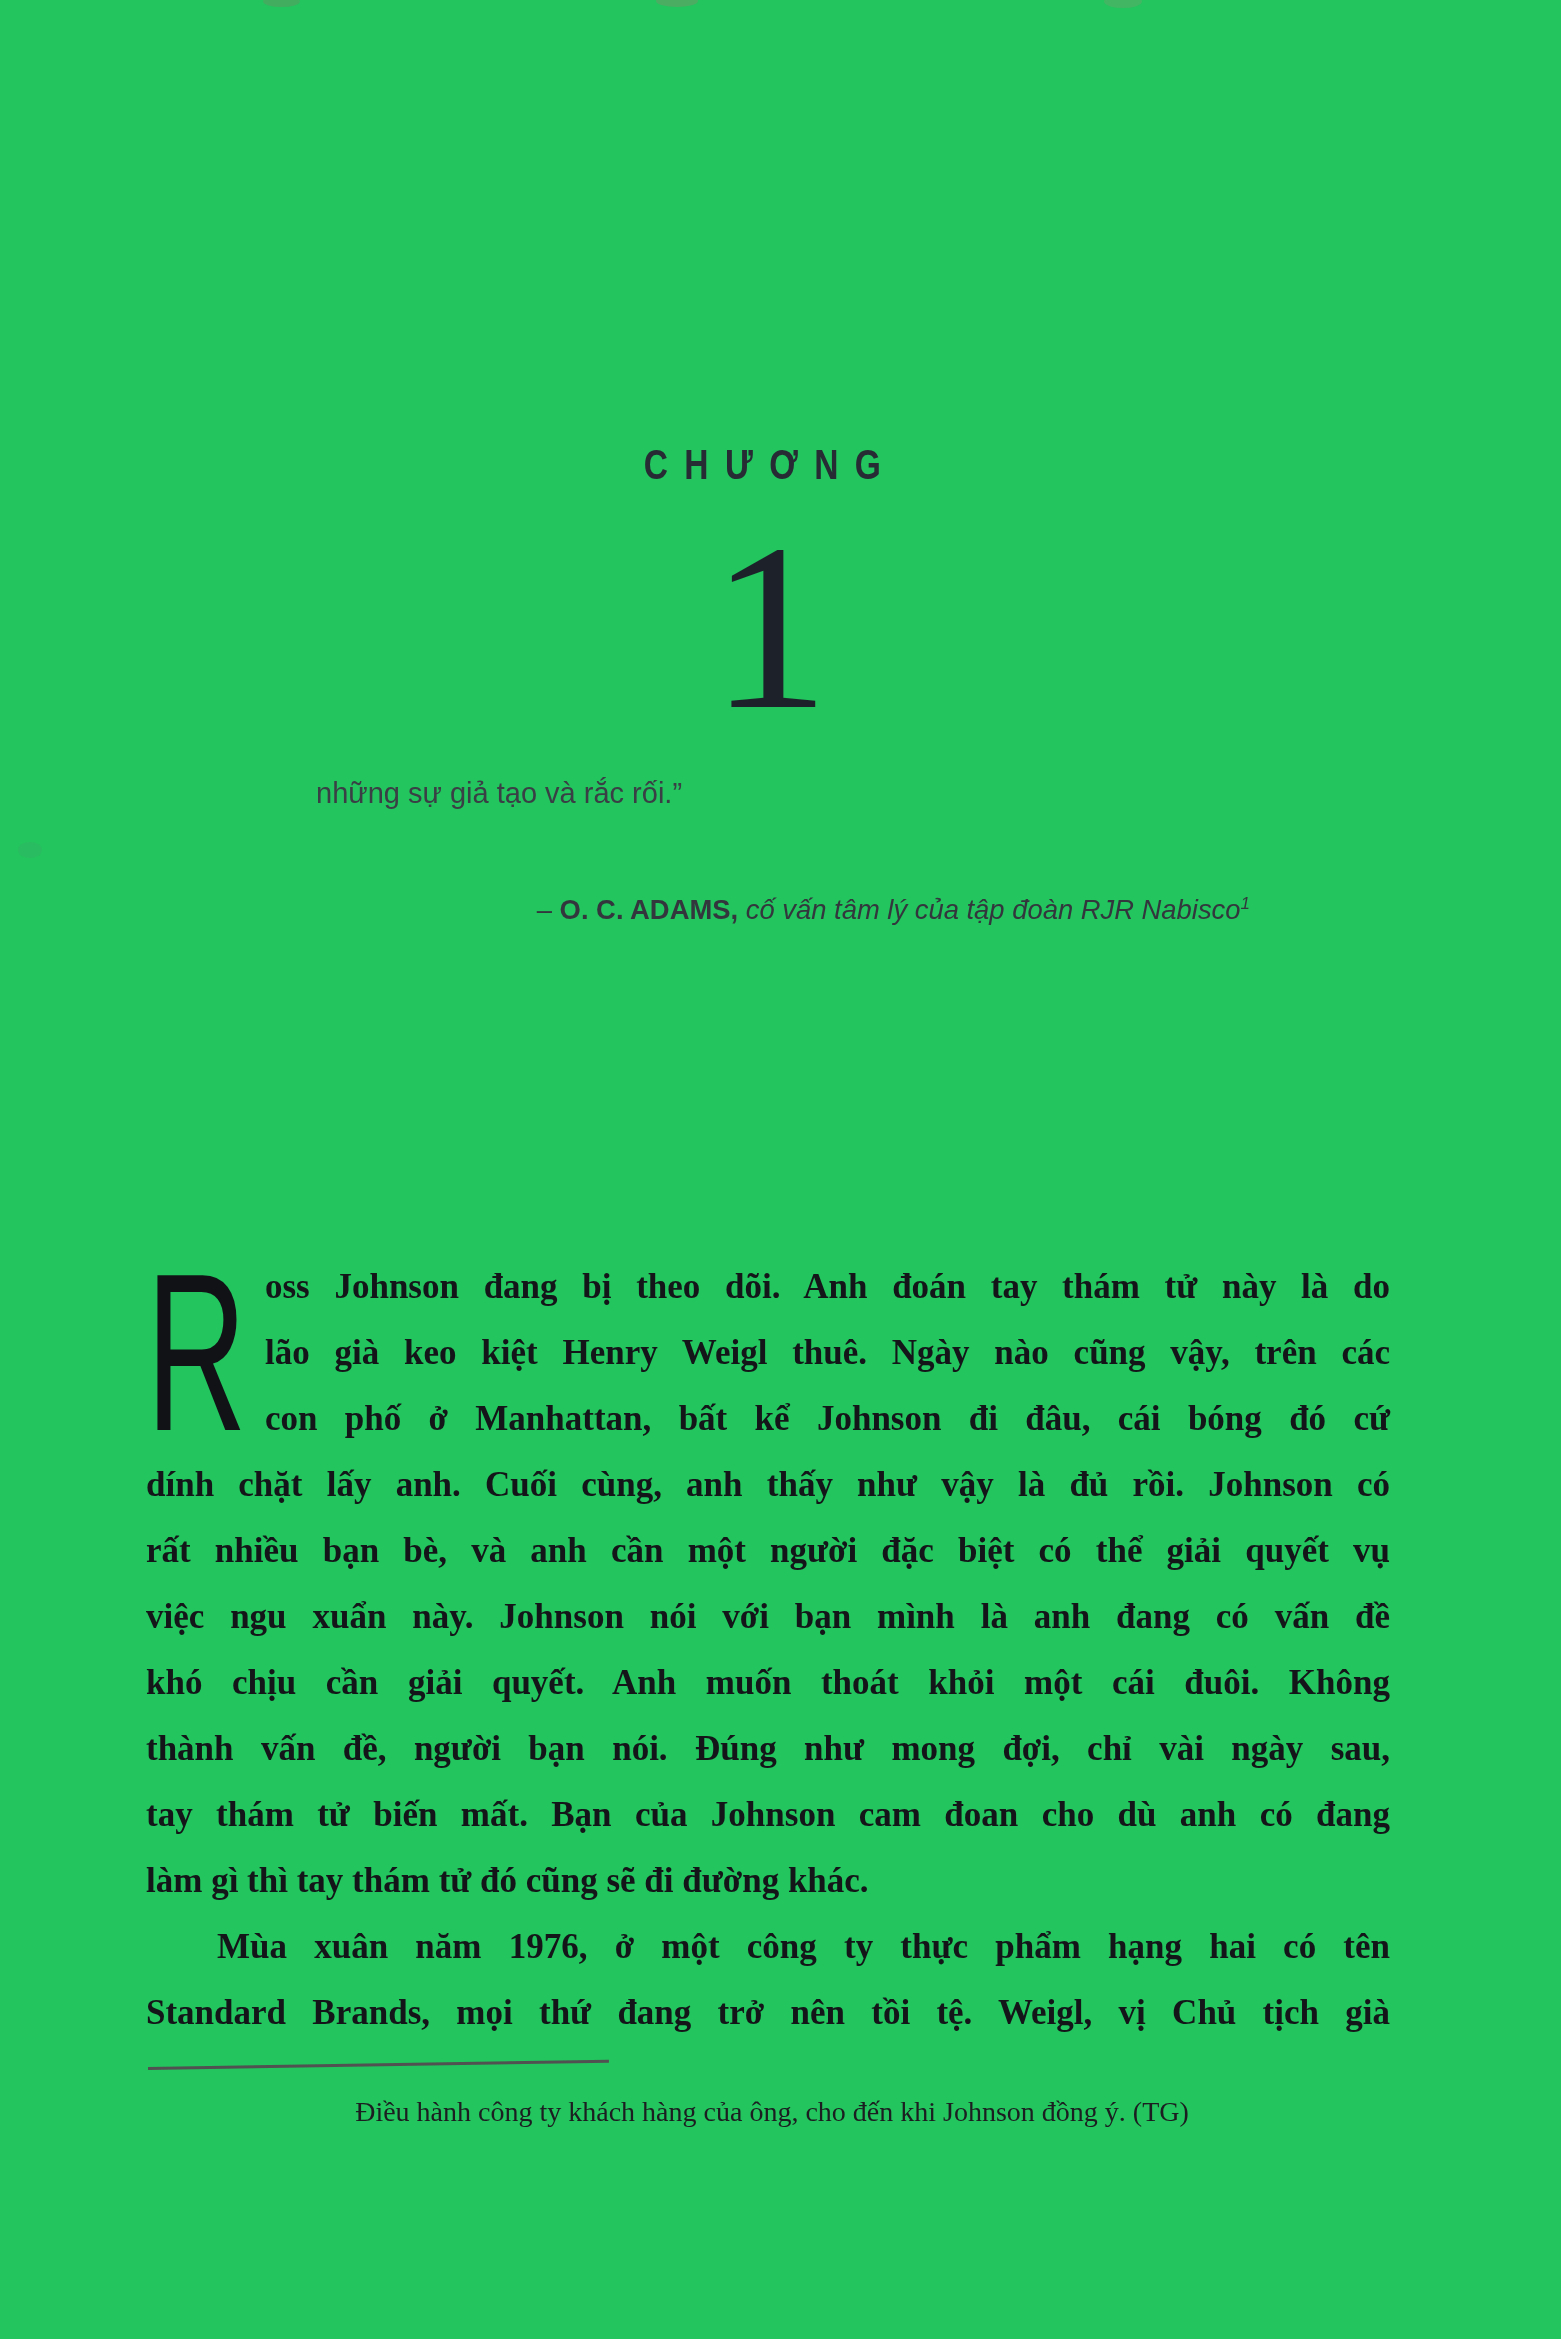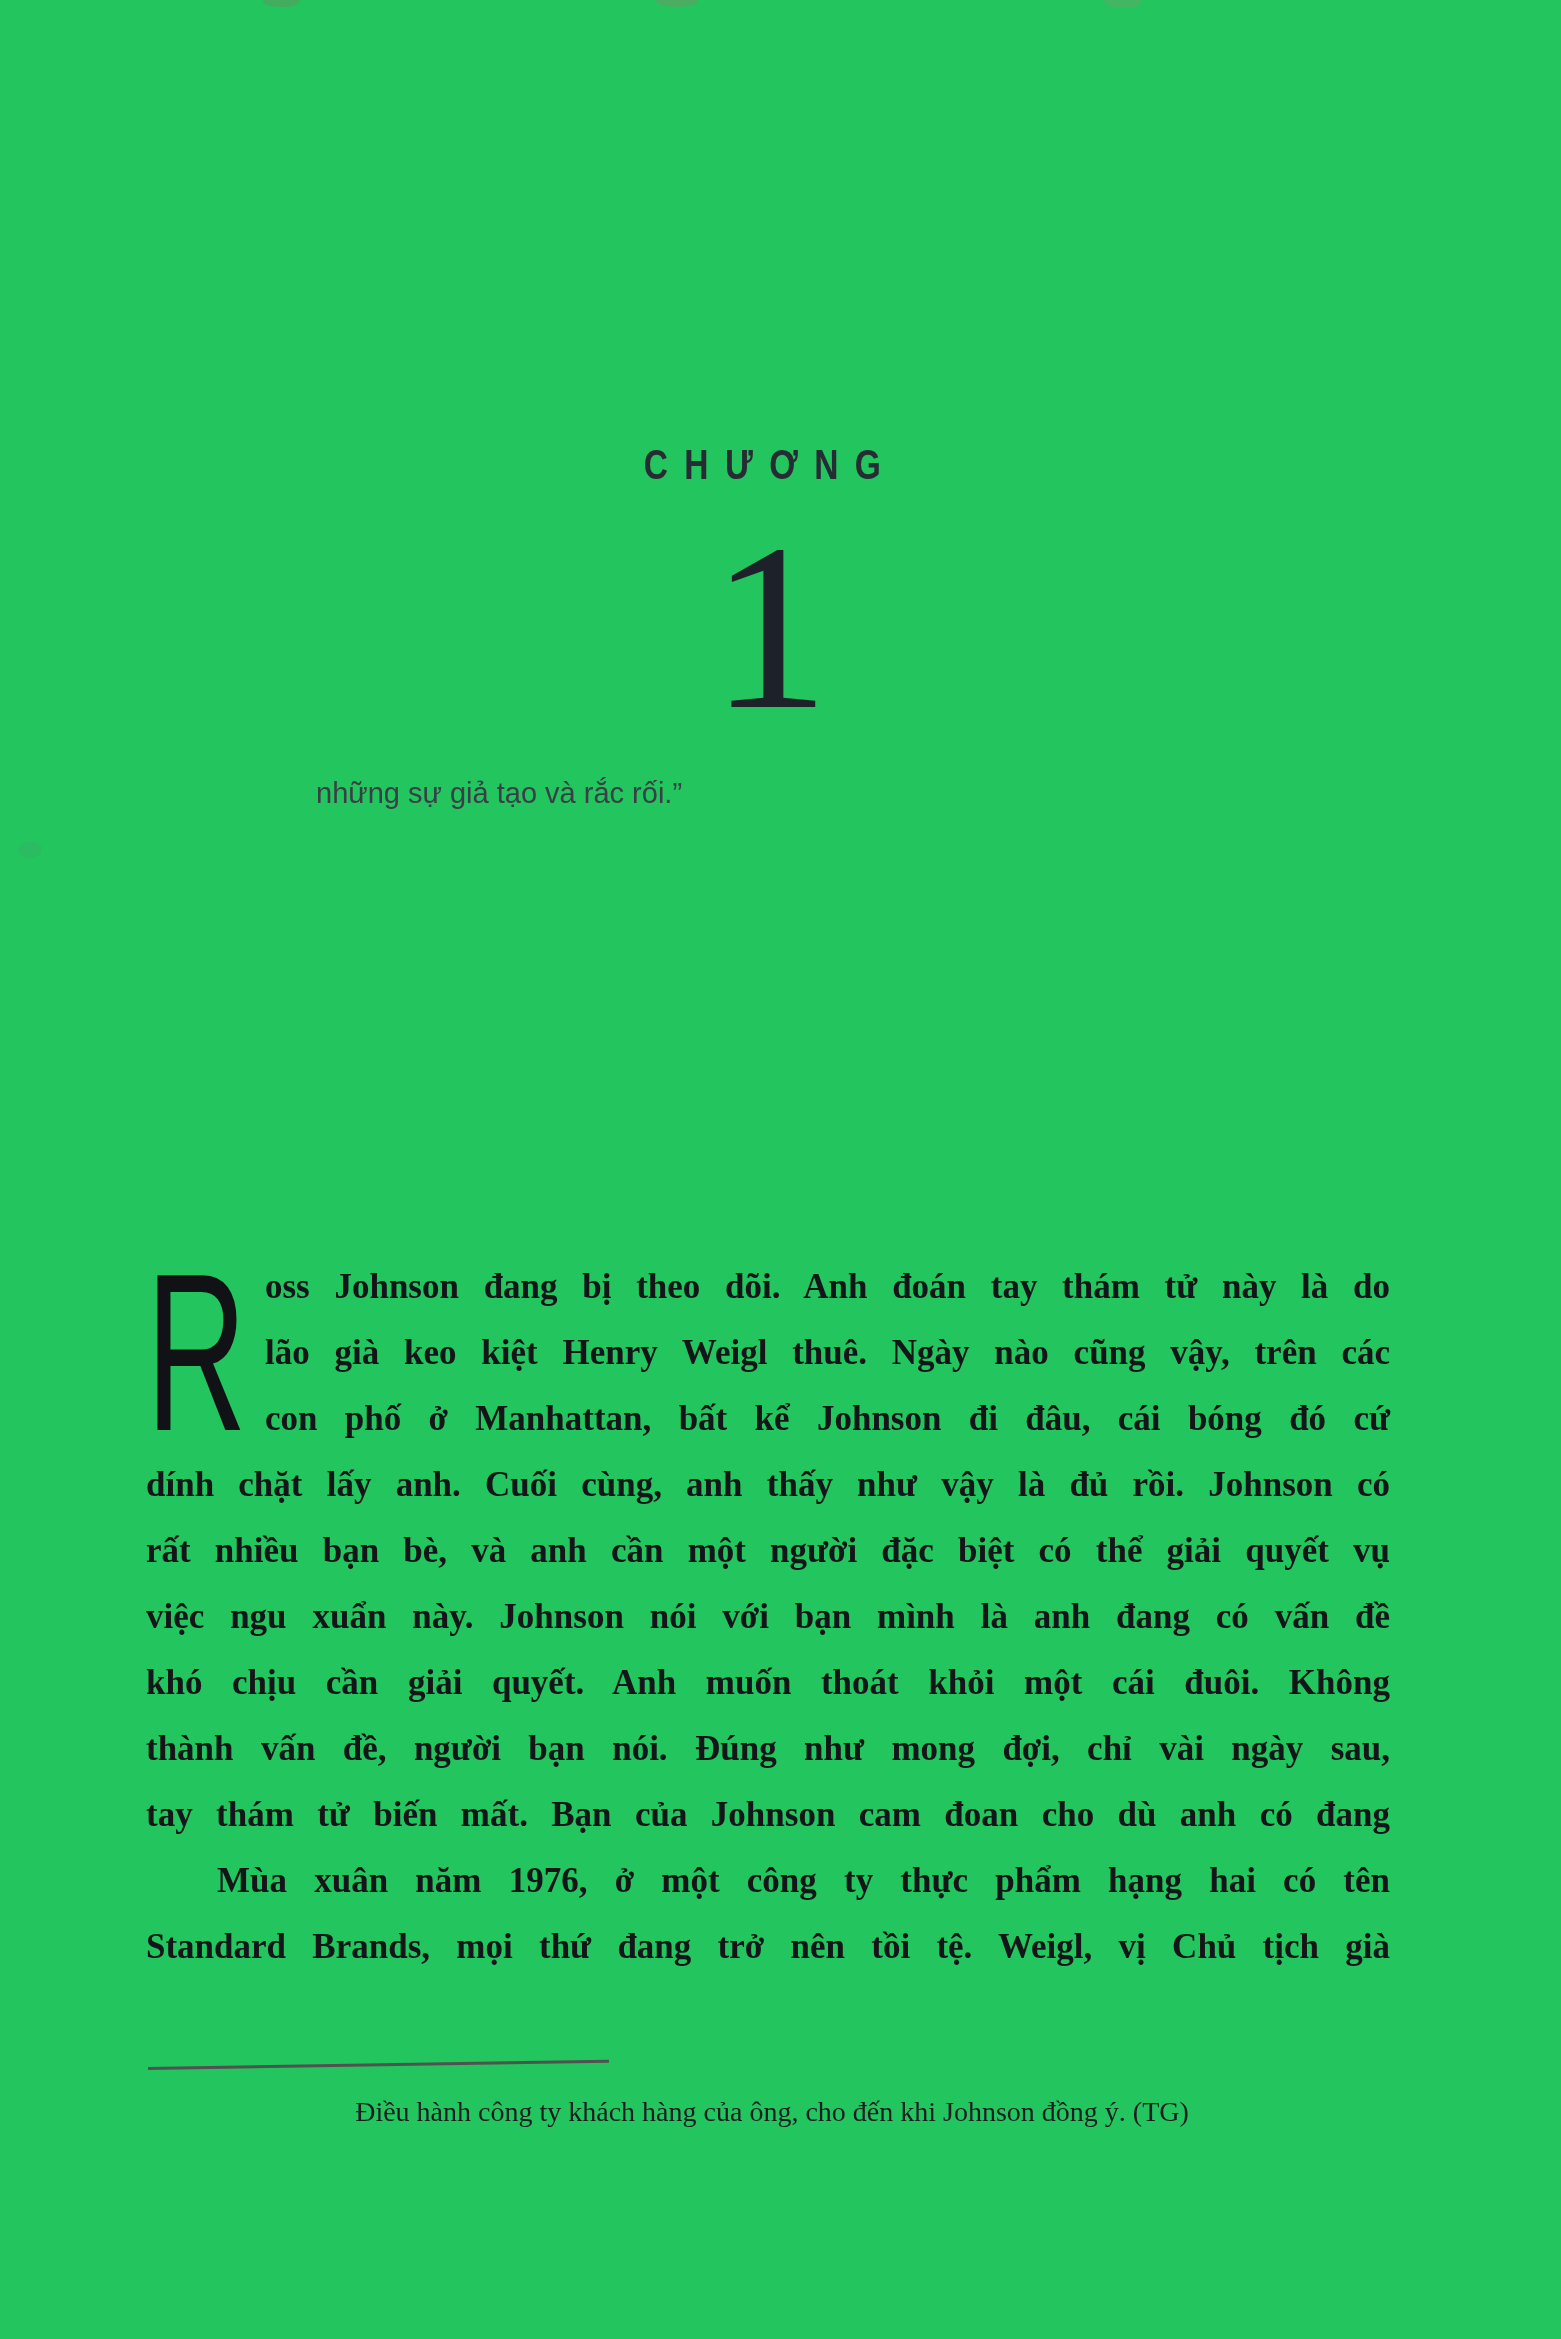--- a/index.html
+++ b/index.html
@@ -152,34 +152,36 @@
   <div class="chapter-label">
     <span class="squeeze">CHƯƠNG</span>
   </div>
 
   <div class="chapter-number">1</div>
 
   <div class="epigraph">
     <div>những sự giả tạo và rắc rối.”</div>
   </div>
 
+  <div class="attribution"><span class="attr-dash">– </span><span class="attr-name">O. C. ADAMS,</span><span class="attr-role"> cố vấn tâm lý của tập đoàn RJR Nabisco</span><sup>1</sup></div>
 
   <div class="body-text">
     <span class="dropcap-box">
         <span class="dropcap-glyph">R</span>
       </span>
     <div class="bline jl">oss Johnson đang bị theo dõi. Anh đoán tay thám tử này là do</div>
     <div class="bline jl">lão già keo kiệt Henry Weigl thuê. Ngày nào cũng vậy, trên các</div>
     <div class="bline jl">con phố ở Manhattan, bất kể Johnson đi đâu, cái bóng đó cứ</div>
     <div class="bline jl">dính chặt lấy anh. Cuối cùng, anh thấy như vậy là đủ rồi. Johnson có</div>
     <div class="bline jl">rất nhiều bạn bè, và anh cần một người đặc biệt có thể giải quyết vụ</div>
     <div class="bline jl">việc ngu xuẩn này. Johnson nói với bạn mình là anh đang có vấn đề</div>
     <div class="bline jl">khó chịu cần giải quyết. Anh muốn thoát khỏi một cái đuôi. Không</div>
     <div class="bline jl">thành vấn đề, người bạn nói. Đúng như mong đợi, chỉ vài ngày sau,</div>
     <div class="bline jl">tay thám tử biến mất. Bạn của Johnson cam đoan cho dù anh có đang</div>
+    <div class="bline last">làm gì thì tay thám tử đó cũng sẽ đi đường khác.</div>
     <div class="bline jl indent">Mùa xuân năm 1976, ở một công ty thực phẩm hạng hai có tên</div>
     <div class="bline jl">Standard Brands, mọi thứ đang trở nên tồi tệ. Weigl, vị Chủ tịch già</div>
   </div>
 
   <div class="footnote-rule"></div>
 
   <div class="footnote">
     <div class="fline last">Điều hành công ty khách hàng của ông, cho đến khi Johnson đồng ý. (TG)</div>
   </div>
 

